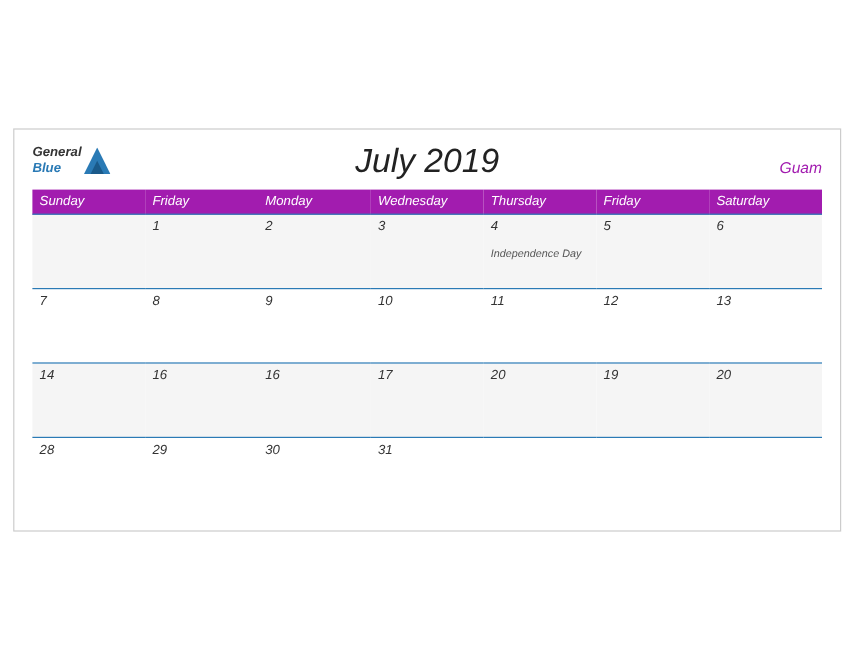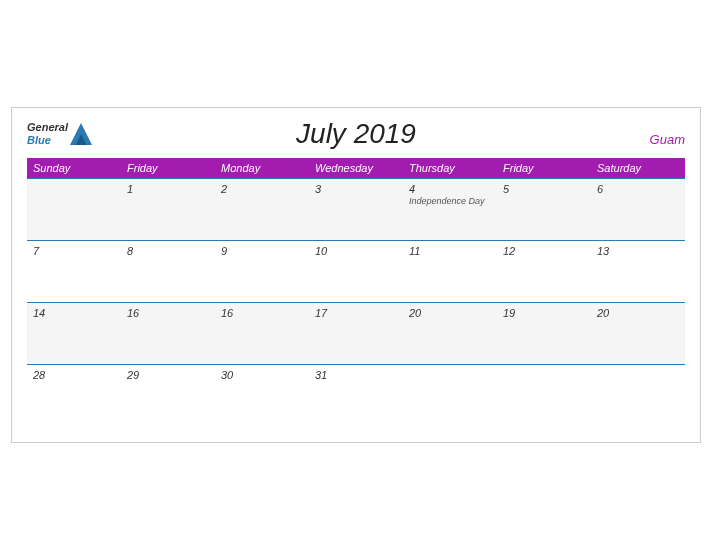--- a/index.html
+++ b/index.html
@@ -96,21 +96,21 @@
     }
     .day-number {
       font-size: 11px;
       color: #333;
       display: block;
     }
     .holiday-label {
       font-size: 9px;
       color: #555;
       display: block;
-      margin-top: 1px;
+      margin-top: 11px;
     }
   </style>
 </head>
 <body>
 
 <div class="calendar-wrapper">
   <div class="calendar-header">
     <div class="brand">
       <div>
         <span class="brand-general">General</span><br>

